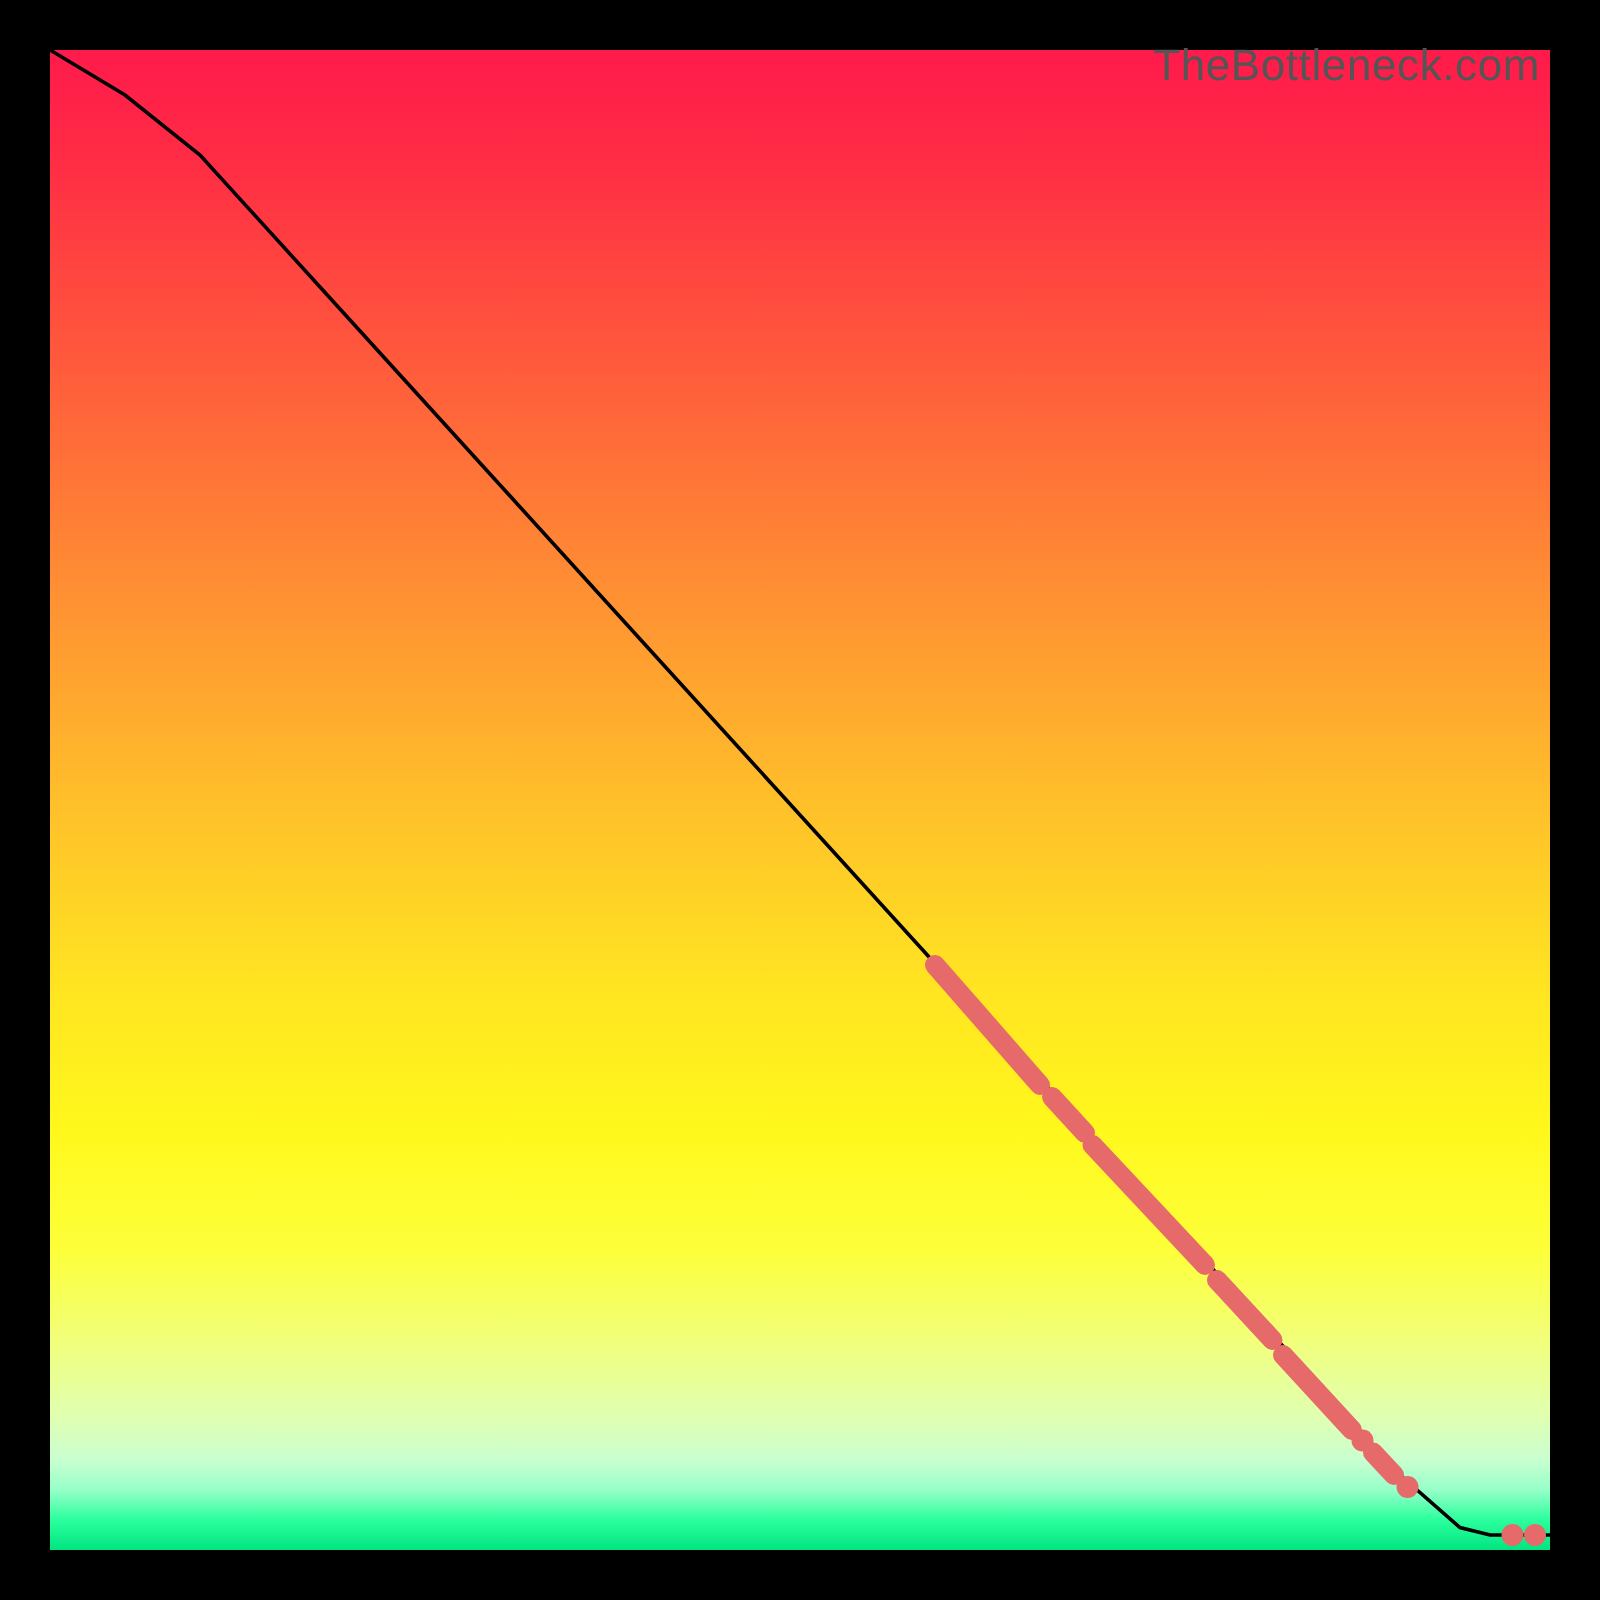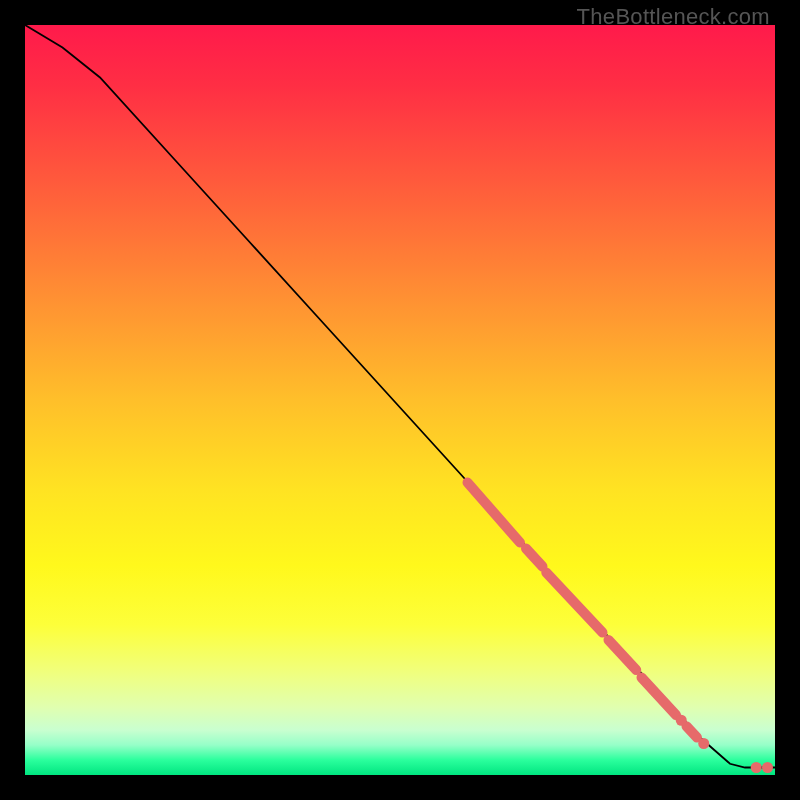--- a/index.html
+++ b/index.html
@@ -29,21 +29,21 @@
       #f1ff7a 86%,
       #e0ffb0 91%,
       #c9ffd0 94%,
       #96ffc8 96%,
       #2bff9d 98%,
       #00e580 100%
     );
   }
   .attribution {
     position: absolute;
-    top: 4px;
+    top: 20px;
     right: 30px;
     color: #555;
     font-size: 22px;
     font-weight: 500;
     letter-spacing: 0.3px;
   }
   svg.overlay {
     position: absolute;
     left: 25px;
     top: 25px;

